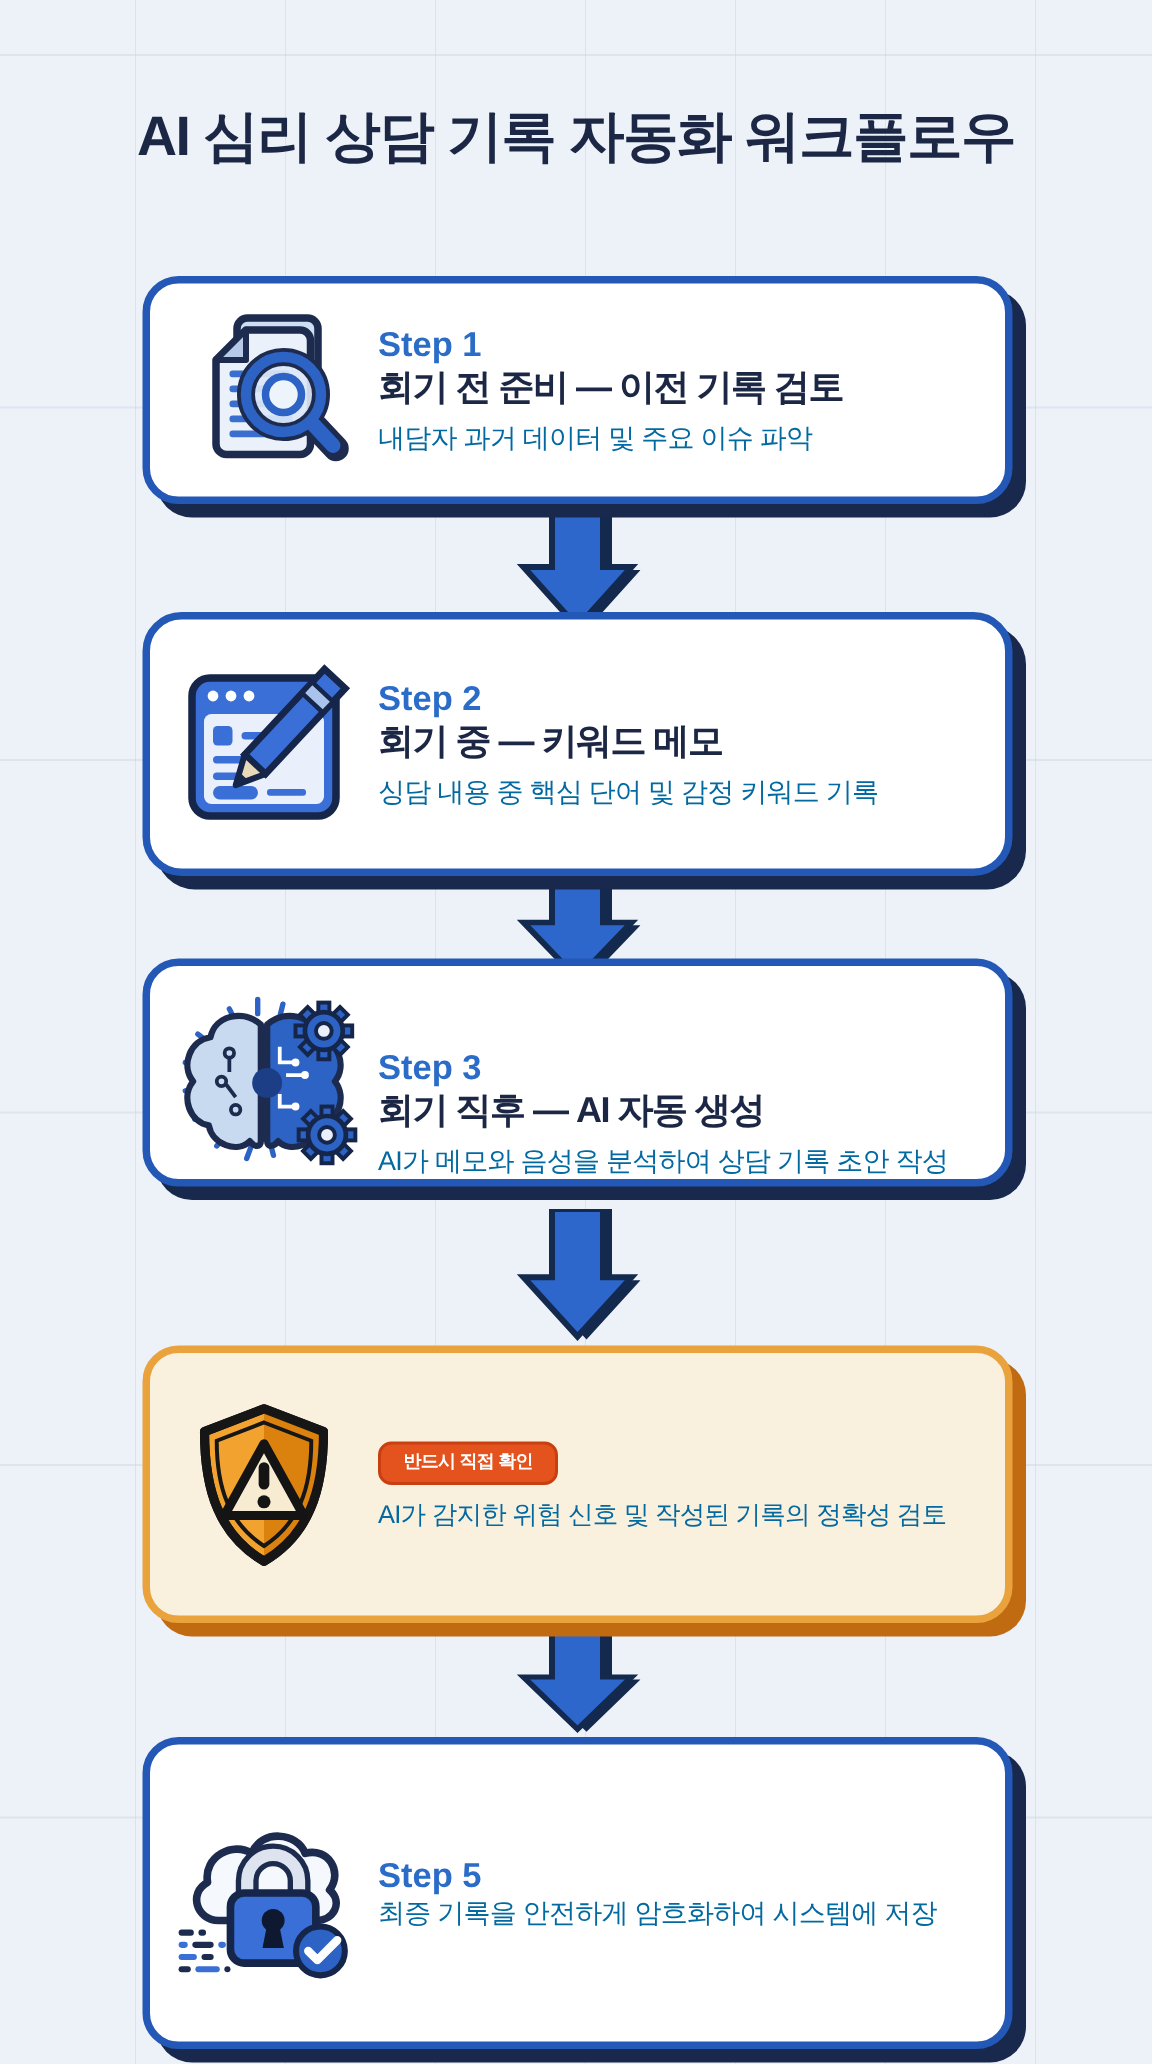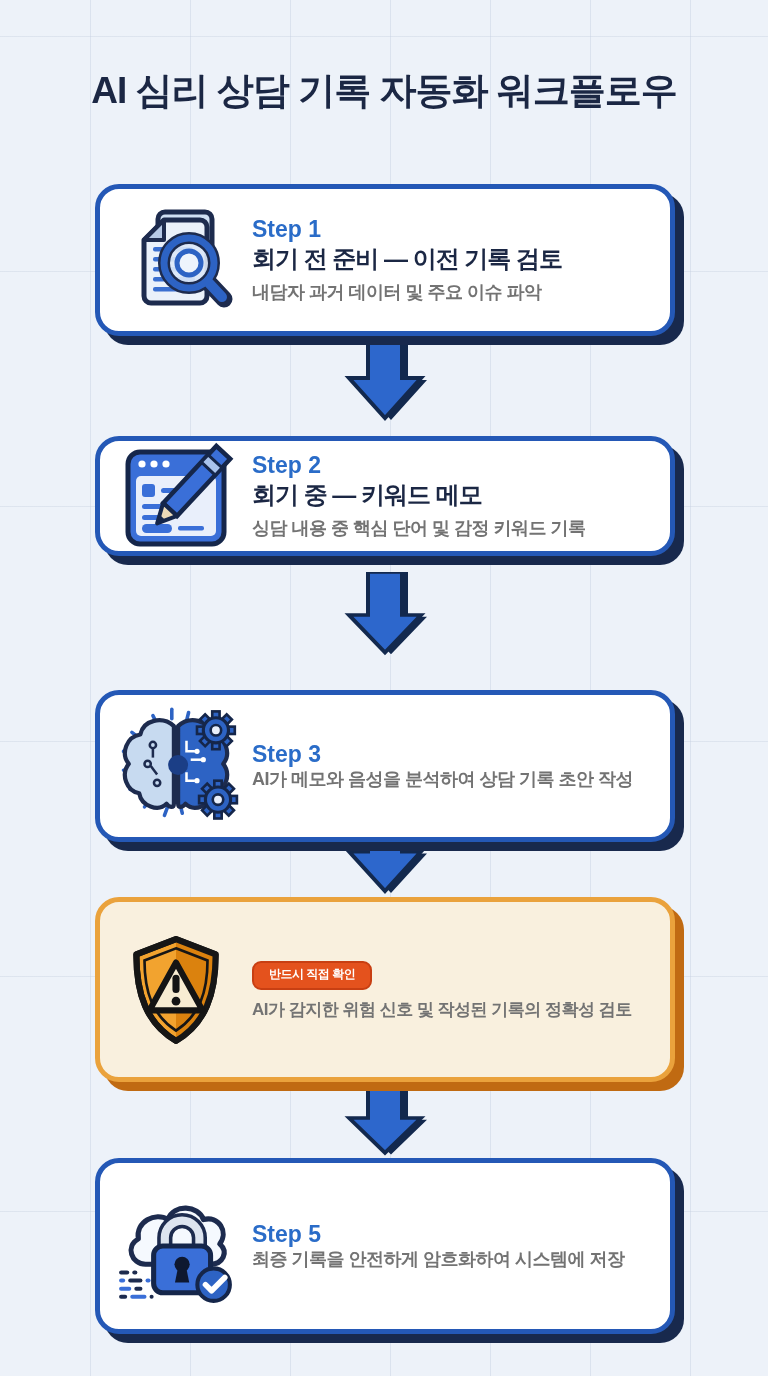--- a/index.html
+++ b/index.html
@@ -29,21 +29,21 @@
   .icon-box{
     width:152px;flex:0 0 152px;display:flex;align-items:center;justify-content:center;
   }
   .text-box{flex:1;display:flex;flex-direction:column;justify-content:center;padding-right:8px;}
   .step-label{font-size:23px;font-weight:700;color:#2a6cc8;line-height:1.15;}
   .card.orange .step-label{color:#d07c15;}
   .card-title{
     font-size:24px;font-weight:800;color:#1b2744;margin:3px 0 6px 0;
     letter-spacing:-1px;white-space:nowrap;line-height:1.2;
   }
-  .card-desc{font-size:18px;font-weight:700;color:#737373;margin:0;white-space:nowrap;letter-spacing:-0.5px;}
+  .card-desc{font-size:18px;font-weight:400;color:#0369a1;margin:0;white-space:nowrap;letter-spacing:-0.5px;}
   .badge{
     align-self:flex-start;background:#e4521d;border:2px solid #c83f12;border-radius:9px;
     color:#ffffff;font-size:12px;font-weight:700;padding:3px 15px 5px 15px;margin:2px 0 8px 0;
     letter-spacing:-0.5px;
   }
   .arrow{position:absolute;left:343px;width:84px;z-index:1;}
   .arrow svg{display:block;width:100%;height:100%;}
 </style>
 </head>
 <body>
@@ -77,21 +77,21 @@
     </div>
   </section>
 
   <div class="arrow" style="top:332px;height:92px;">
     <svg viewBox="0 0 84 92" preserveAspectRatio="none">
       <polygon points="31,0 65,0 65,48 84,48 48,88 12,48 31,48" fill="#13294e"></polygon>
       <polygon points="25,0 59,0 59,46 78,46 42,86 6,46 25,46" fill="#2d67cc" stroke="#13294e" stroke-width="4"></polygon>
     </svg>
   </div>
 
-  <section class="card" style="top:436px;height:120px;">
+  <section class="card" style="top:408px;height:176px;border-radius:26px;">
     <div class="icon-box">
       <svg viewBox="0 0 120 120" width="120" height="120">
         <rect x="12" y="16" width="96" height="92" rx="12" fill="#3a6fd8" stroke="#15264a" stroke-width="5"></rect>
         <circle cx="26" cy="28" r="3.6" fill="#ffffff"></circle>
         <circle cx="38" cy="28" r="3.6" fill="#ffffff"></circle>
         <circle cx="50" cy="28" r="3.6" fill="#ffffff"></circle>
         <rect x="20" y="40" width="80" height="60" rx="5" fill="#e9effb"></rect>
         <rect x="26" y="48" width="13" height="13" rx="3" fill="#3a6fd8"></rect>
         <rect x="45" y="52" width="34" height="5" rx="2.5" fill="#3a6fd8"></rect>
         <rect x="26" y="68" width="42" height="5" rx="2.5" fill="#3a6fd8"></rect>
@@ -113,21 +113,21 @@
     </div>
   </section>
 
   <div class="arrow" style="top:572px;height:86px;">
     <svg viewBox="0 0 84 92" preserveAspectRatio="none">
       <polygon points="31,0 65,0 65,48 84,48 48,88 12,48 31,48" fill="#13294e"></polygon>
       <polygon points="25,0 59,0 59,46 78,46 42,86 6,46 25,46" fill="#2d67cc" stroke="#13294e" stroke-width="4"></polygon>
     </svg>
   </div>
 
-  <section class="card" style="top:690px;height:152px;">
+  <section class="card" style="top:639px;height:152px;align-items:flex-end;">
     <div class="icon-box">
       <svg viewBox="0 0 120 120" width="126" height="126">
         <g stroke="#2d63c4" stroke-width="3.4" stroke-linecap="round">
           <line x1="18" y1="28" x2="26" y2="34"></line>
           <line x1="10" y1="46" x2="20" y2="48"></line>
           <line x1="10" y1="64" x2="20" y2="62"></line>
           <line x1="16" y1="82" x2="25" y2="76"></line>
           <line x1="38" y1="12" x2="42" y2="20"></line>
           <line x1="56" y1="6" x2="56" y2="15"></line>
           <line x1="72" y1="9" x2="70" y2="17"></line>
@@ -172,20 +172,21 @@
             <rect x="-3.5" y="-18" width="7" height="36" transform="rotate(90)"></rect>
             <rect x="-3.5" y="-18" width="7" height="36" transform="rotate(135)"></rect>
           </g>
           <circle r="12" fill="#2d63c4" stroke="#15264a" stroke-width="3"></circle>
           <circle r="5" fill="#e9effb" stroke="#15264a" stroke-width="2.5"></circle>
         </g>
       </svg>
     </div>
     <div class="text-box">
       <div class="step-label">Step 3</div>
+      <h2 class="card-title">회기 직후 — AI 자동 생성</h2>
       <p class="card-desc">AI가 메모와 음성을 분석하여 상담 기록 초안 작성</p>
     </div>
   </section>
 
   <div class="arrow" style="top:806px;height:91px;">
     <svg viewBox="0 0 84 92" preserveAspectRatio="none">
       <polygon points="31,0 65,0 65,48 84,48 48,88 12,48 31,48" fill="#13294e"></polygon>
       <polygon points="25,0 59,0 59,46 78,46 42,86 6,46 25,46" fill="#2d67cc" stroke="#13294e" stroke-width="4"></polygon>
     </svg>
   </div>
@@ -208,21 +209,21 @@
     </div>
   </section>
 
   <div class="arrow" style="top:1078px;height:80px;">
     <svg viewBox="0 0 84 92" preserveAspectRatio="none">
       <polygon points="31,0 65,0 65,48 84,48 48,88 12,48 31,48" fill="#13294e"></polygon>
       <polygon points="25,0 59,0 59,46 78,46 42,86 6,46 25,46" fill="#2d67cc" stroke="#13294e" stroke-width="4"></polygon>
     </svg>
   </div>
 
-  <section class="card" style="top:1158px;height:176px;">
+  <section class="card" style="top:1158px;height:208px;">
     <div class="icon-box">
       <svg viewBox="0 0 120 120" width="122" height="122">
         <path d="M30 78 C16 78 10 60 23 53 C20 36 40 26 52 34 C58 18 82 20 87 34 C102 30 112 46 103 58 C112 66 106 78 94 78 Z" fill="#f5f9fe" stroke="#1d2b4e" stroke-width="5" stroke-linejoin="round"></path>
         <path d="M49 64 V52 a17 17 0 0 1 34 0 V64" fill="none" stroke="#1d2b4e" stroke-width="15"></path>
         <path d="M49 64 V52 a17 17 0 0 1 34 0 V64" fill="none" stroke="#dde4ef" stroke-width="8"></path>
         <rect x="38" y="60" width="56" height="46" rx="9" fill="#3a6fd8" stroke="#15264a" stroke-width="5"></rect>
         <circle cx="66" cy="78" r="7.5" fill="#0e1830"></circle>
         <path d="M62 81 h8 l3 15 h-14 Z" fill="#0e1830"></path>
         <g>
           <rect x="4" y="84" width="10" height="4" rx="2" fill="#1d2b4e"></rect>

